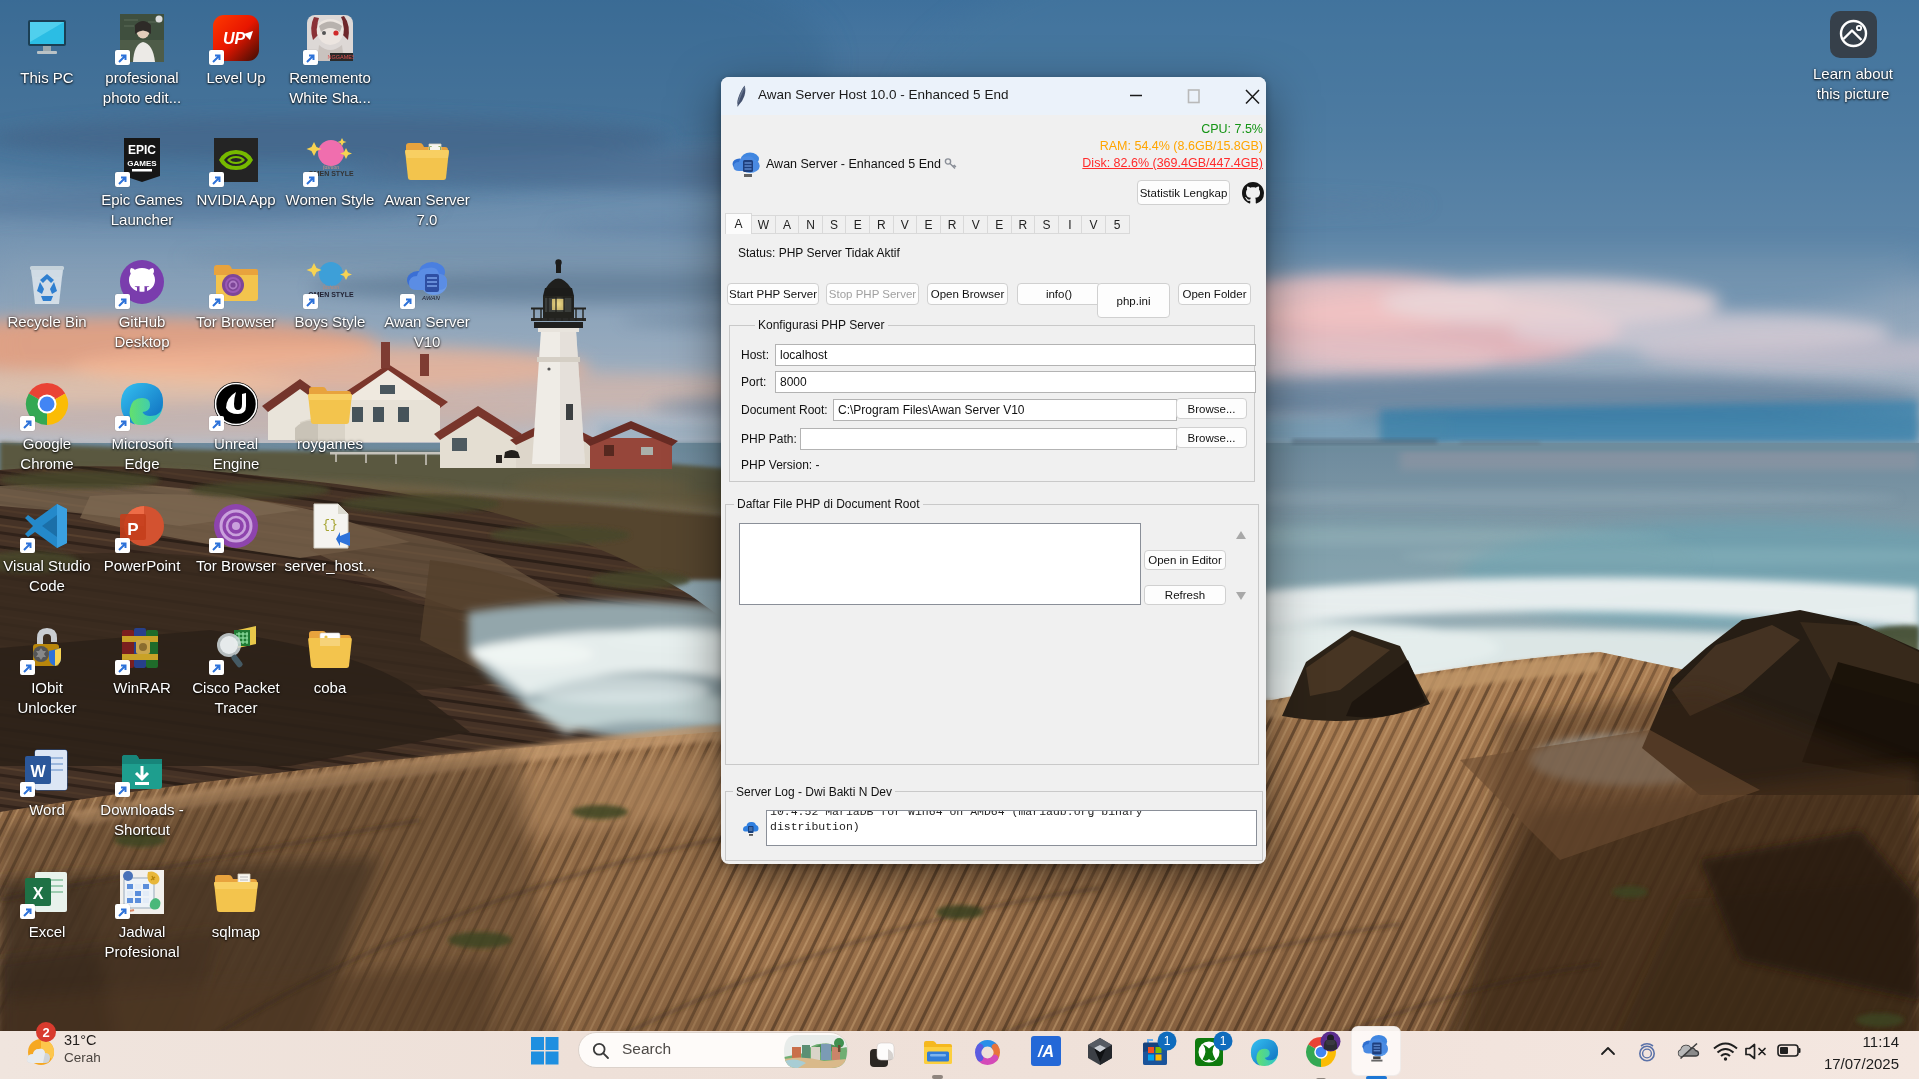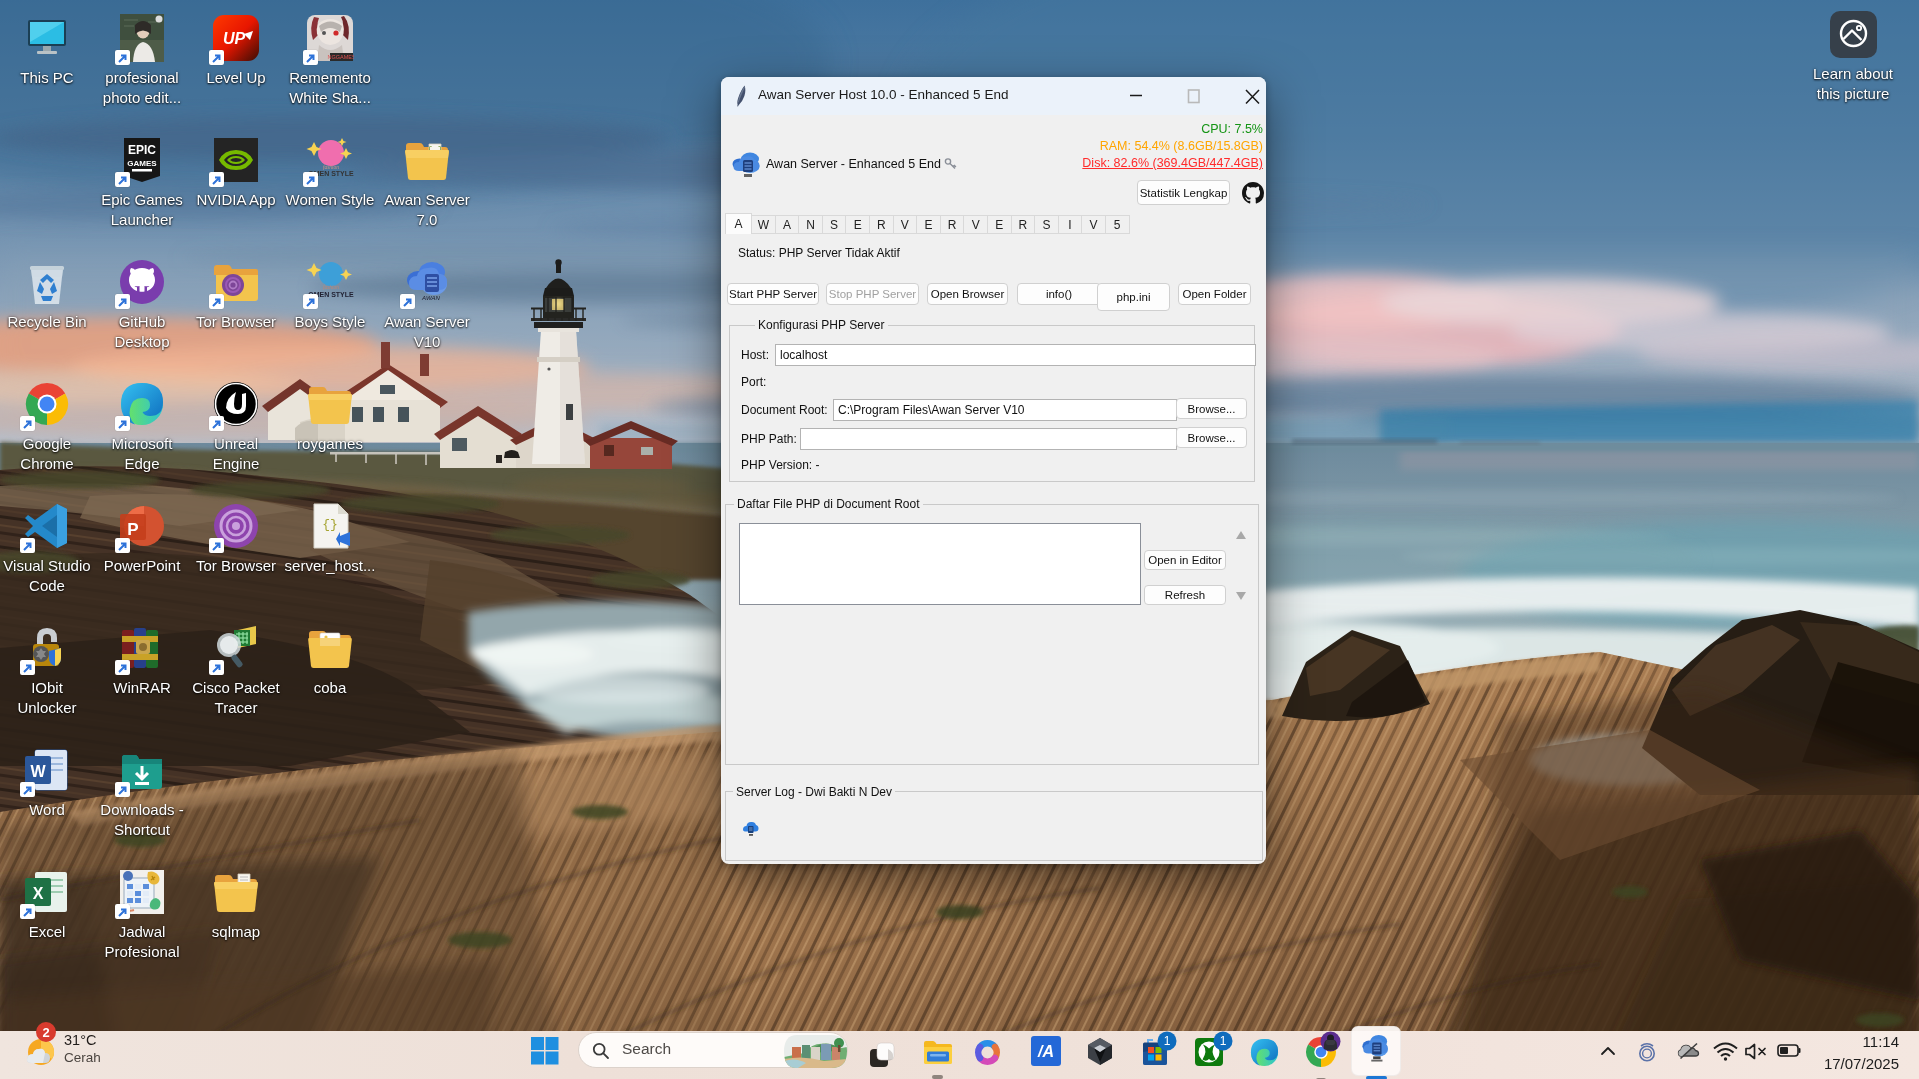--- a/index.html
+++ b/index.html
@@ -879,28 +879,29 @@
         <div class="tab">I</div>
         <div class="tab">V</div>
         <div class="tab">5</div>
   </div>
   <div id="nbframe"></div>
   <div style="position:absolute;left:17px;top:169px;font-size:12px;color:#111;">Status: PHP Server Tidak Aktif</div>
   <div class="wbtn" style="left:6px;top:206px;width:92px;height:22px;">Start PHP Server</div>
   <div class="wbtn" style="left:105px;top:206px;width:93px;height:22px;color:#a0a0a0;">Stop PHP Server</div>
   <div class="wbtn" style="left:206px;top:206px;width:81px;height:22px;">Open Browser</div>
   <div class="wbtn" style="left:296px;top:206px;width:84px;height:22px;">info()</div>
-  <div class="wbtn" style="left:376px;top:206px;width:73px;height:28px;">php.ini</div>
+  <div class="wbtn" style="left:376px;top:206px;width:73px;height:35px;">php.ini</div>
   <div class="wbtn" style="left:457px;top:206px;width:73px;height:22px;">Open Folder</div>
 
   <div class="grp" style="left:8px;top:248px;width:526px;height:157px;"></div>
   <div class="grplbl" style="left:13px;top:241px;margin-left:21px;">Konfigurasi PHP Server</div>
   <div class="flbl" style="left:20px;top:271px;">Host:</div>
   <div class="entry" style="left:54px;top:267px;width:471px;height:18px;">localhost</div>
   <div class="flbl" style="left:20px;top:298px;">Port:</div>
+  <div class="entry" style="left:54px;top:294px;width:471px;height:18px;">8000</div>
   <div class="flbl" style="left:20px;top:326px;">Document Root:</div>
   <div class="entry" style="left:112px;top:322px;width:334px;height:18px;">C:\Program Files\Awan Server V10</div>
   <div class="wbtn" style="left:455px;top:321px;width:71px;height:21px;">Browse...</div>
   <div class="flbl" style="left:20px;top:355px;">PHP Path:</div>
   <div class="entry" style="left:79px;top:351px;width:367px;height:18px;"></div>
   <div class="wbtn" style="left:455px;top:350px;width:71px;height:21px;">Browse...</div>
   <div class="flbl" style="left:20px;top:381px;">PHP Version: -</div>
 
   <div class="grp" style="left:4px;top:427px;width:534px;height:261px;"></div>
   <div class="grplbl" style="left:13px;top:420px;">Daftar File PHP di Document Root</div>
@@ -918,20 +919,23 @@
   <div class="grplbl" style="left:12px;top:708px;">Server Log - Dwi Bakti N Dev</div>
   <svg style="position:absolute;left:20px;top:742px;" width="19" height="18" viewBox="0 0 19 18">
     <path d="M2 10.5 Q2 7 5.5 7 Q6 3 10 3 Q14 2.5 15 6 Q17.5 6.5 17.5 9.5 Q17.5 12.5 14.5 12.5 L5 12.5 Q2 12.5 2 10.5 Z" fill="#2f7fe0"></path>
     <rect x="7" y="7" width="5.5" height="7" rx="0.8" fill="#16407e"></rect>
     <g stroke="#9cc2f2" stroke-width="0.7">
           <line x1="8" y1="9" x2="11.5" y2="9"></line>
           <line x1="8" y1="11" x2="11.5" y2="11"></line>
         </g>
     <rect x="8" y="15" width="4" height="1.8" fill="#555"></rect>
   </svg>
+  <div id="logbox">
+        <div id="logtext">10.4.52 MariaDB for Win64 on AMD64 (mariadb.org binary<br>distribution)</div>
+      </div>
 </div>
 
 <div id="taskbar">
 
   <svg style="position:absolute;left:18px;top:-10px;" width="48" height="58" viewBox="0 0 48 58">
     <circle cx="23" cy="31" r="13" fill="#f6a823"></circle>
     <path d="M23 18 A13 13 0 0 1 34 38 L23 31 Z" fill="#fdc64b"></path>
     <path d="M9 39 Q9 33 15 33 Q16 28 21 28 Q26 27 27 32 Q32 32 32 37 Q32 42 27 42 L14 42 Q9 42 9 39 Z" fill="#cfd4d9"></path>
     <path d="M9 39 Q9 33 15 33 Q16 28 21 28 Q26 27 27 32 L25 42 L14 42 Q9 42 9 39 Z" fill="#e8ebee"></path>
     <circle cx="28" cy="11" r="10" fill="#d83b2e"></circle>

